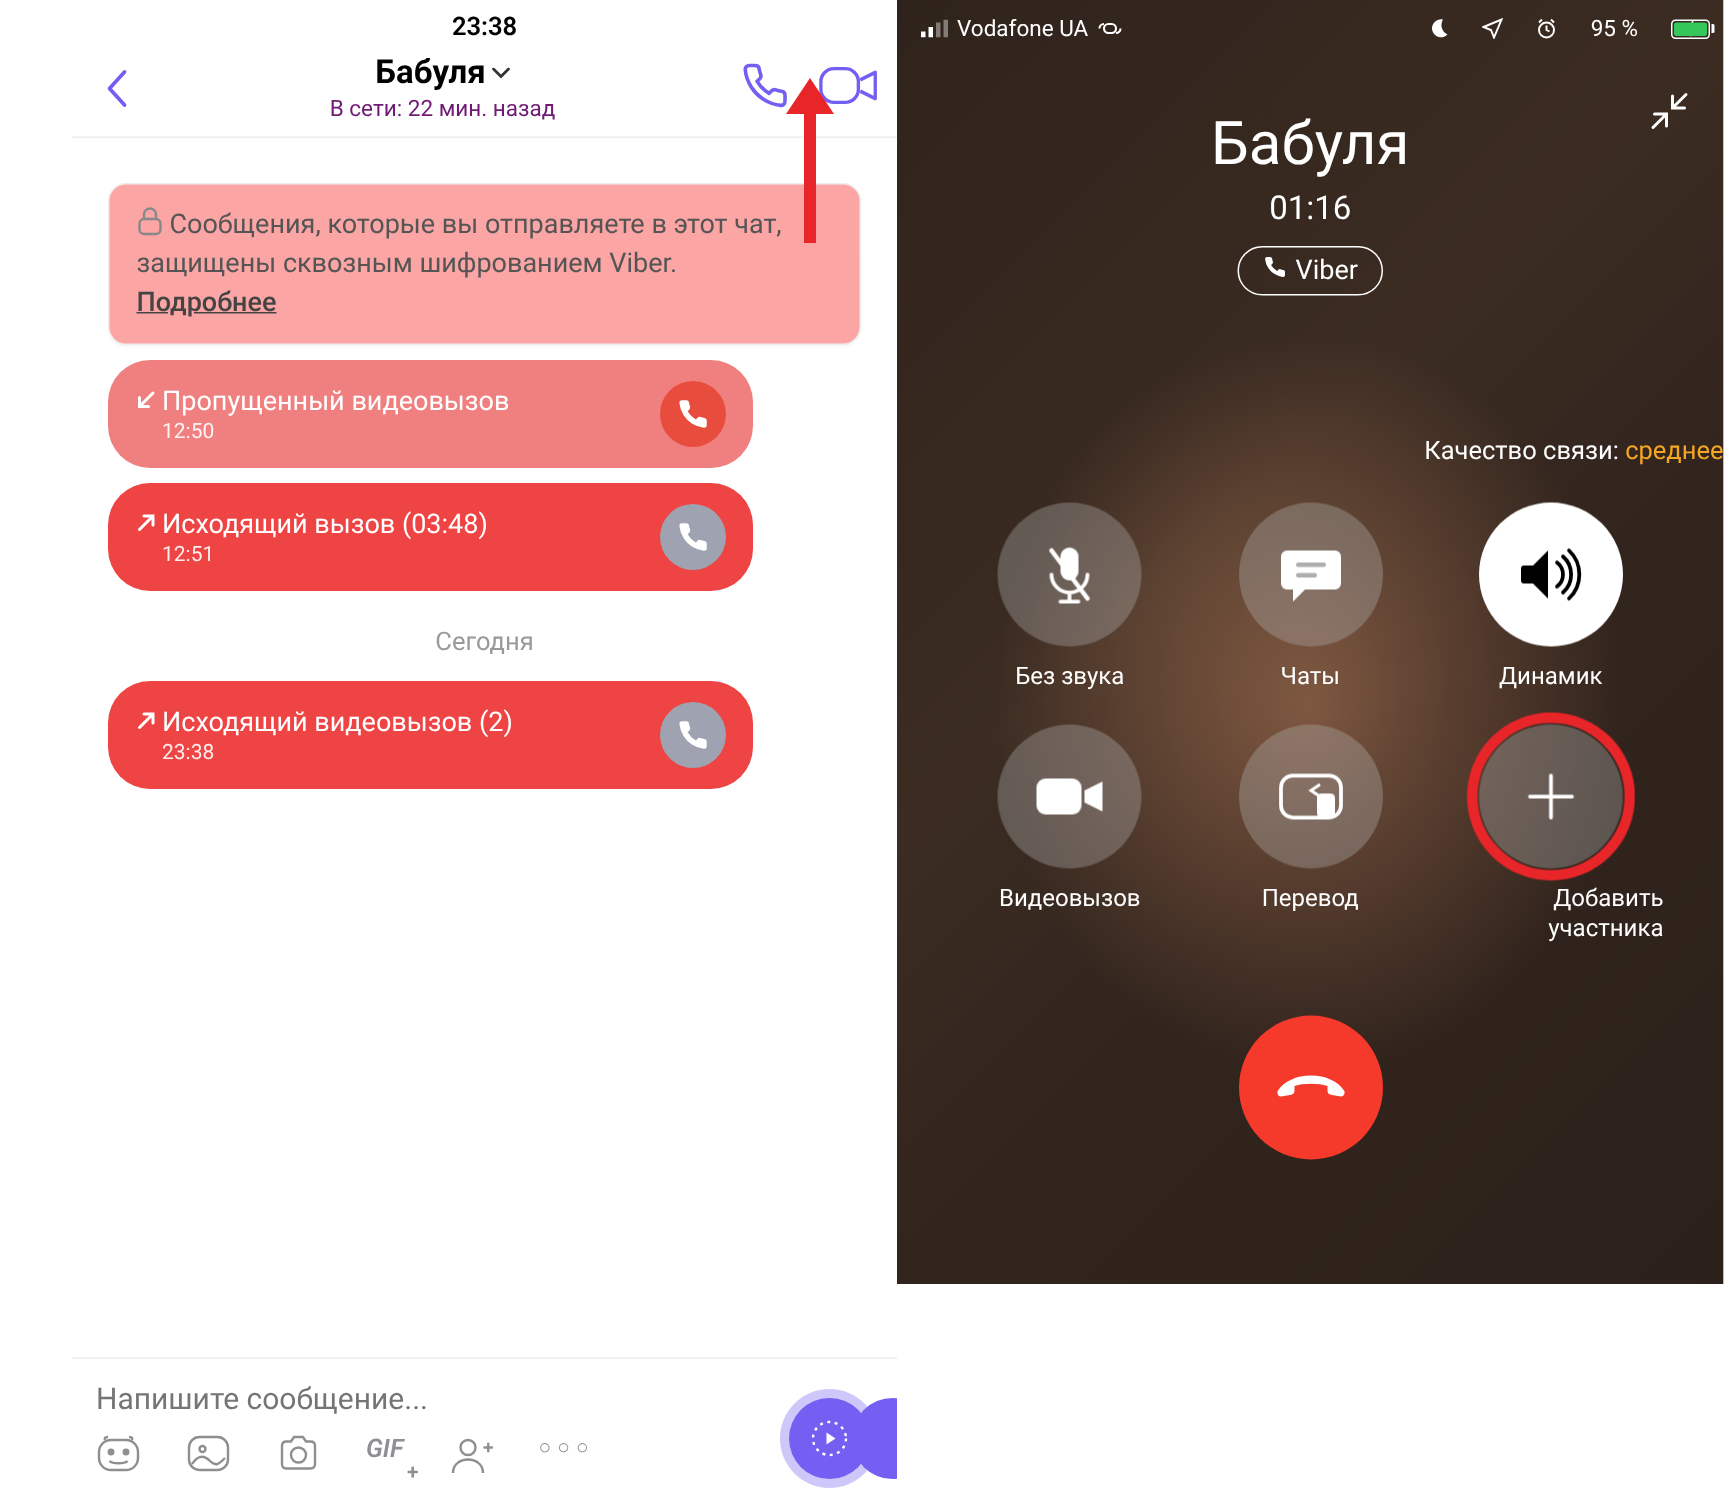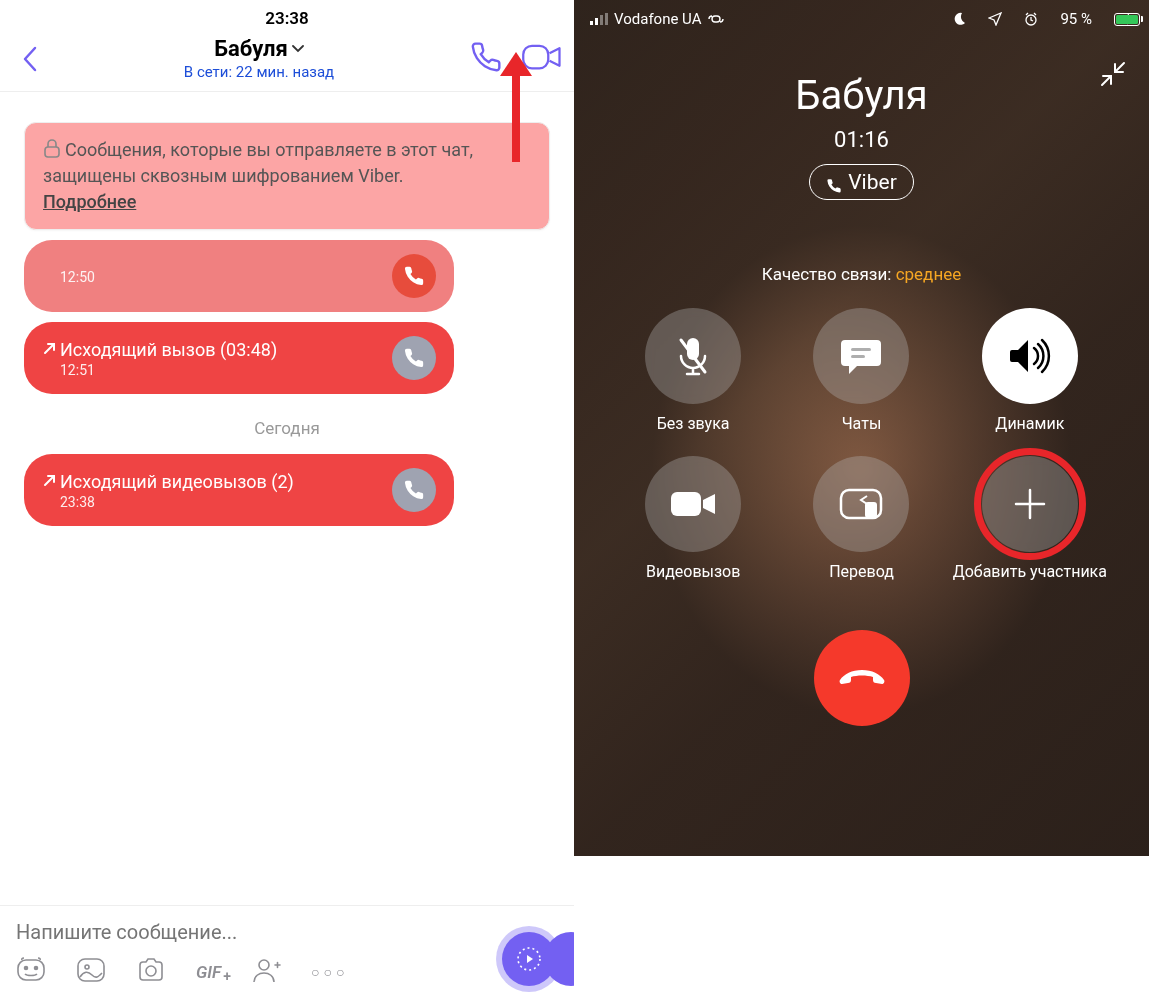--- a/index.html
+++ b/index.html
@@ -1,63 +1,63 @@
 <!DOCTYPE html>
 <html><head>
 <meta charset="utf-8">
 <style>
 *{margin:0;padding:0;box-sizing:border-box;font-family:-apple-system,BlinkMacSystemFont,"Segoe UI",Roboto,sans-serif;}
 body{width:1149px;height:1000px;display:flex;background:#fff;}
 .phone{position:relative;overflow:hidden;}
-.phone-left{width:574px;height:1000px;background:#fff;display:flex;flex-direction:column;}
+.phone-left{width:574px;height:1000px;background:#fff;display:flex;flex-direction:column;margin-left:48px;}
 .phone-right{width:575px;height:856px;background:linear-gradient(135deg,#4a3a2a 0%,#6b4a35 20%,#8a6548 40%,#5a4030 60%,#3a2a20 100%);display:flex;flex-direction:column;position:relative;}
 .phone-right::before{content:"";position:absolute;inset:0;background:radial-gradient(ellipse 300px 350px at 50% 55%,rgba(140,95,70,.6),rgba(40,30,25,.8) 70%);}
 
 
 .status-time{text-align:center;font-size:17px;font-weight:600;padding:8px 0 4px;color:#000;}
 .chat-header{display:flex;align-items:center;padding:4px 12px 10px;border-bottom:1px solid #eee;}
 .back-btn{width:36px;display:flex;align-items:center;justify-content:center;color:#7360F2;}
 .header-center{flex:1;text-align:center;}
 .contact-name{font-size:22px;font-weight:700;color:#000;display:inline-flex;align-items:center;gap:4px;}
-.online-status{font-size:15px;color:#1d4ed8;margin-top:2px;}
+.online-status{font-size:15px;color:#701a75;margin-top:2px;}
 .header-icons{display:flex;gap:20px;align-items:center;}
 .hicon{color:#7360F2;}
 .messages{flex:1;overflow:auto;padding:30px 24px 10px;}
 .encrypt-box{background:#fca5a5;border:1px solid #eee;border-radius:12px;padding:14px 18px;font-size:18px;color:#555;line-height:1.45;box-shadow:0 1px 2px rgba(0,0,0,.04);}
 .encrypt-box a{color:#444;text-decoration:underline;font-weight:500;}
 .date-sep{text-align:center;color:#999;font-size:17px;margin:24px 0 16px;}
 .call-bubble{border-radius:28px;padding:14px 18px;margin:10px 0;display:flex;align-items:center;position:relative;max-width:430px;}
 .call-pink{background:#F08080;color:#fff;}
 .call-grey{background:#ef4444;color:#fff;}
 .call-text{flex:1;}
 .call-title{font-size:18px;display:flex;align-items:center;gap:4px;}
 .call-time{font-size:14px;opacity:.9;margin-top:2px;margin-left:18px;}
 .call-round{width:44px;height:44px;border-radius:50%;display:flex;align-items:center;justify-content:center;flex-shrink:0;margin-left:10px;}
 .round-red{background:#E74C3C;}
 .round-grey{background:#9FA3B1;}
 .input-bar{border-top:1px solid #eee;padding:8px 16px 6px;position:relative;}
 .msg-input{width:100%;border:none;outline:none;font-size:20px;color:#999;background:transparent;padding:6px 0;}
-.input-icons{display:flex;align-items:center;gap:30px;padding:6px 0;color:#8E8E93;}
+.input-icons{display:flex;gap:30px;padding:6px 0;color:#8E8E93;}
 .tool-icon svg{stroke:#8E8E93;}
 .send-fab{position:absolute;right:18px;bottom:14px;width:54px;height:54px;border-radius:50%;background:#7360F2;display:flex;align-items:center;justify-content:center;box-shadow:0 0 0 6px rgba(115,96,242,.35);}
 .edge-fab{position:absolute;right:-24px;bottom:14px;width:54px;height:54px;border-radius:50%;background:#7360F2;}
 .arrow-annot{position:absolute;top:52px;right:48px;width:20px;height:110px;}
 .arrow-annot .shaft{position:absolute;top:20px;left:6px;width:8px;height:90px;background:#E8262A;}
 .arrow-annot .head{position:absolute;top:0;left:-6px;width:0;height:0;border-left:16px solid transparent;border-right:16px solid transparent;border-bottom:24px solid #E8262A;}
 
 
 .r-status{display:flex;justify-content:space-between;align-items:center;padding:10px 16px;color:#fff;font-size:15px;position:relative;z-index:2;}
 .r-status-left{display:flex;align-items:center;gap:6px;}
 .r-status-right{display:flex;align-items:center;gap:22px;}
 .call-info{text-align:center;color:#fff;margin-top:34px;position:relative;z-index:2;}
 .call-name{font-size:40px;font-weight:400;}
 .call-timer{font-size:22px;margin-top:8px;}
-.viber-pill{display:inline-flex;align-items:flex-end;gap:6px;border:1.5px solid #fff;border-radius:20px;padding:5px 16px;margin-top:12px;font-size:21px;}
+.viber-pill{display:inline-flex;align-items:flex-start;gap:6px;border:1.5px solid #fff;border-radius:20px;padding:5px 16px;margin-top:12px;font-size:18px;}
 .minimize{position:absolute;top:60px;right:22px;color:#fff;z-index:2;}
-.quality{text-align:center;color:#fff;font-size:17px;margin-top:64px;position:relative;z-index:2;}
+.quality{text-align:right;color:#fff;font-size:17px;margin-top:94px;position:relative;z-index:2;}
 .quality .val{color:#F5A623;}
 .call-grid{display:grid;grid-template-columns:repeat(3,1fr);gap:22px 10px;padding:24px 40px 0;position:relative;z-index:2;}
 .cg-item{display:flex;flex-direction:column;align-items:center;color:#fff;}
 .cg-circle{width:96px;height:96px;border-radius:50%;background:rgba(180,180,180,.35);backdrop-filter:blur(4px);display:flex;align-items:center;justify-content:center;position:relative;}
 .cg-circle.active{background:#fff;color:#000;}
 .cg-label{font-size:16px;margin-top:10px;text-align:right;line-height:1.25;}
 .highlight-ring{position:absolute;inset:-8px;border:7px solid #E8262A;border-radius:50%;}
 .end-call{width:96px;height:96px;border-radius:50%;background:#F5392B;display:flex;align-items:center;justify-content:center;margin:48px auto 0;position:relative;z-index:2;}
 .batt{display:inline-flex;align-items:center;}
 .batt-body{width:26px;height:13px;border:1.5px solid #fff;border-radius:3px;position:relative;}
@@ -104,20 +104,26 @@
       <svg style="display:inline;vertical-align:-3px;margin-right:4px" width="18" height="20" viewBox="0 0 18 20" fill="none">
           <rect x="2" y="8" width="14" height="10" rx="3" stroke="#888" stroke-width="1.6"></rect>
           <path d="M5 8V5a4 4 0 0 1 8 0v3" stroke="#888" stroke-width="1.6"></path>
         </svg><span>Сообщения, которые вы отправляете в этот чат, защищены сквозным шифрованием Viber.</span>
       <br><a href="#">Подробнее</a>
     </div>
 
 
     <div class="call-bubble call-pink">
       <div class="call-text">
+        <div class="call-title">
+            <svg width="14" height="14" viewBox="0 0 14 14">
+              <path d="M12 2L3 11M3 5v6h6" stroke="#fff" stroke-width="2" fill="none" stroke-linecap="round"></path>
+            </svg>
+            <span>Пропущенный видеовызов</span>
+          </div>
         <div class="call-time">12:50</div>
       </div>
       <div class="call-round round-red">
         <svg width="22" height="22" viewBox="0 0 24 24" fill="#fff">
             <path d="M22 16.92v3a2 2 0 0 1-2.18 2 19.79 19.79 0 0 1-8.63-3.07 19.5 19.5 0 0 1-6-6 19.79 19.79 0 0 1-3.07-8.67A2 2 0 0 1 4.11 2h3a2 2 0 0 1 2 1.72c.13.96.37 1.9.72 2.81a2 2 0 0 1-.45 2.11L8.09 9.91a16 16 0 0 0 6 6l1.27-1.27a2 2 0 0 1 2.11-.45c.91.35 1.85.59 2.81.72A2 2 0 0 1 22 16.92z"></path>
           </svg>
       </div>
     </div>
 
     <div class="call-bubble call-grey">

